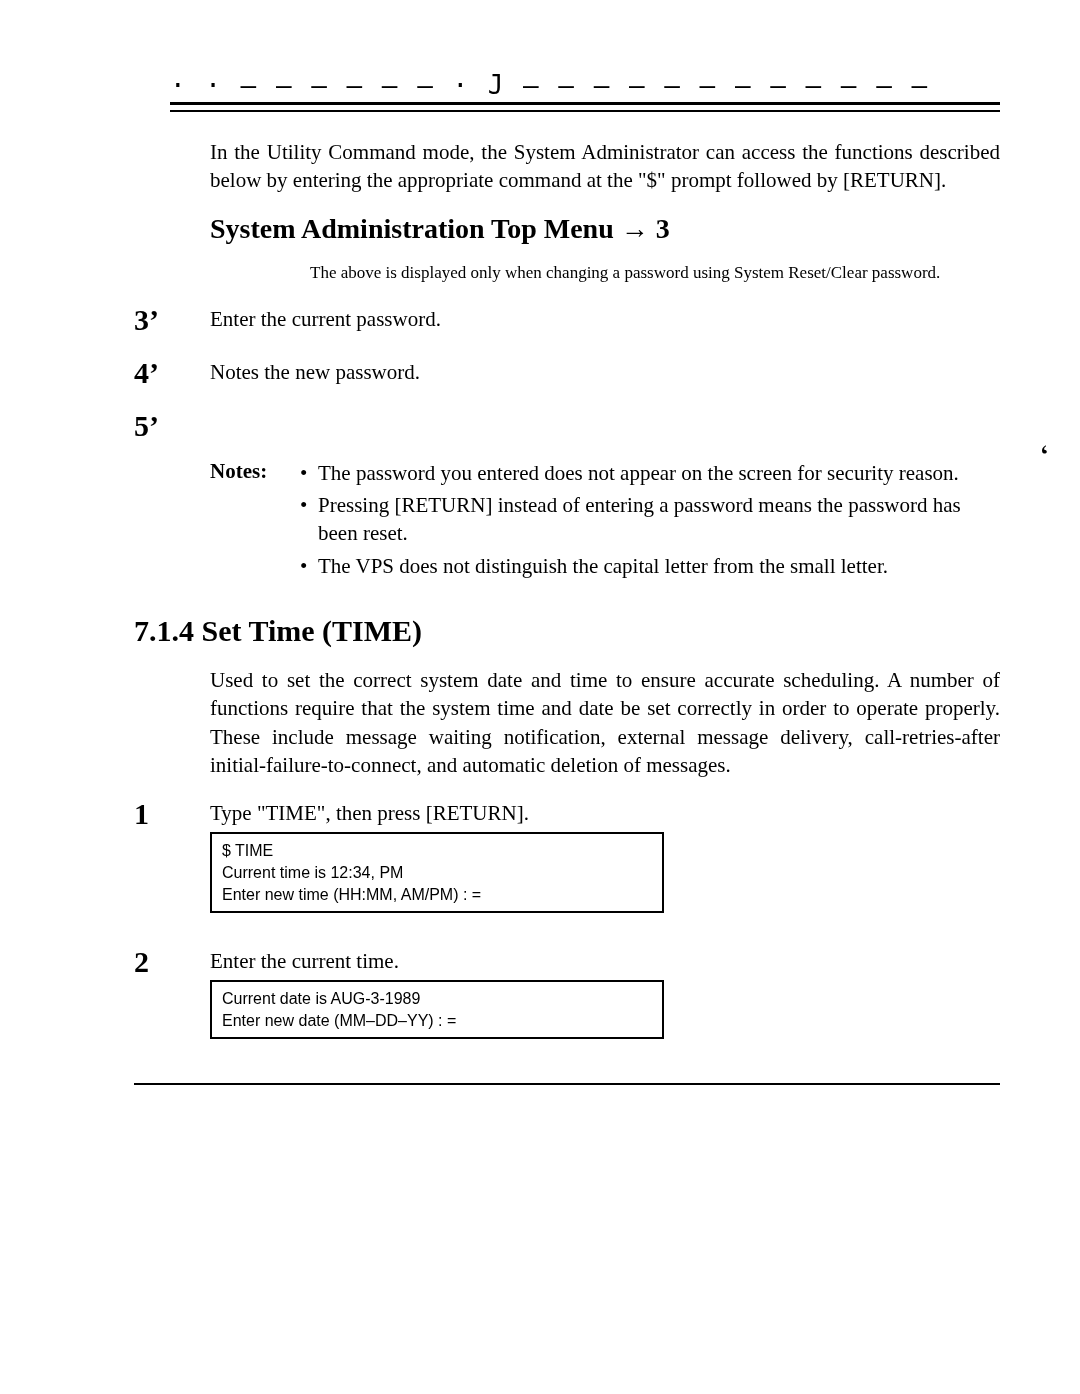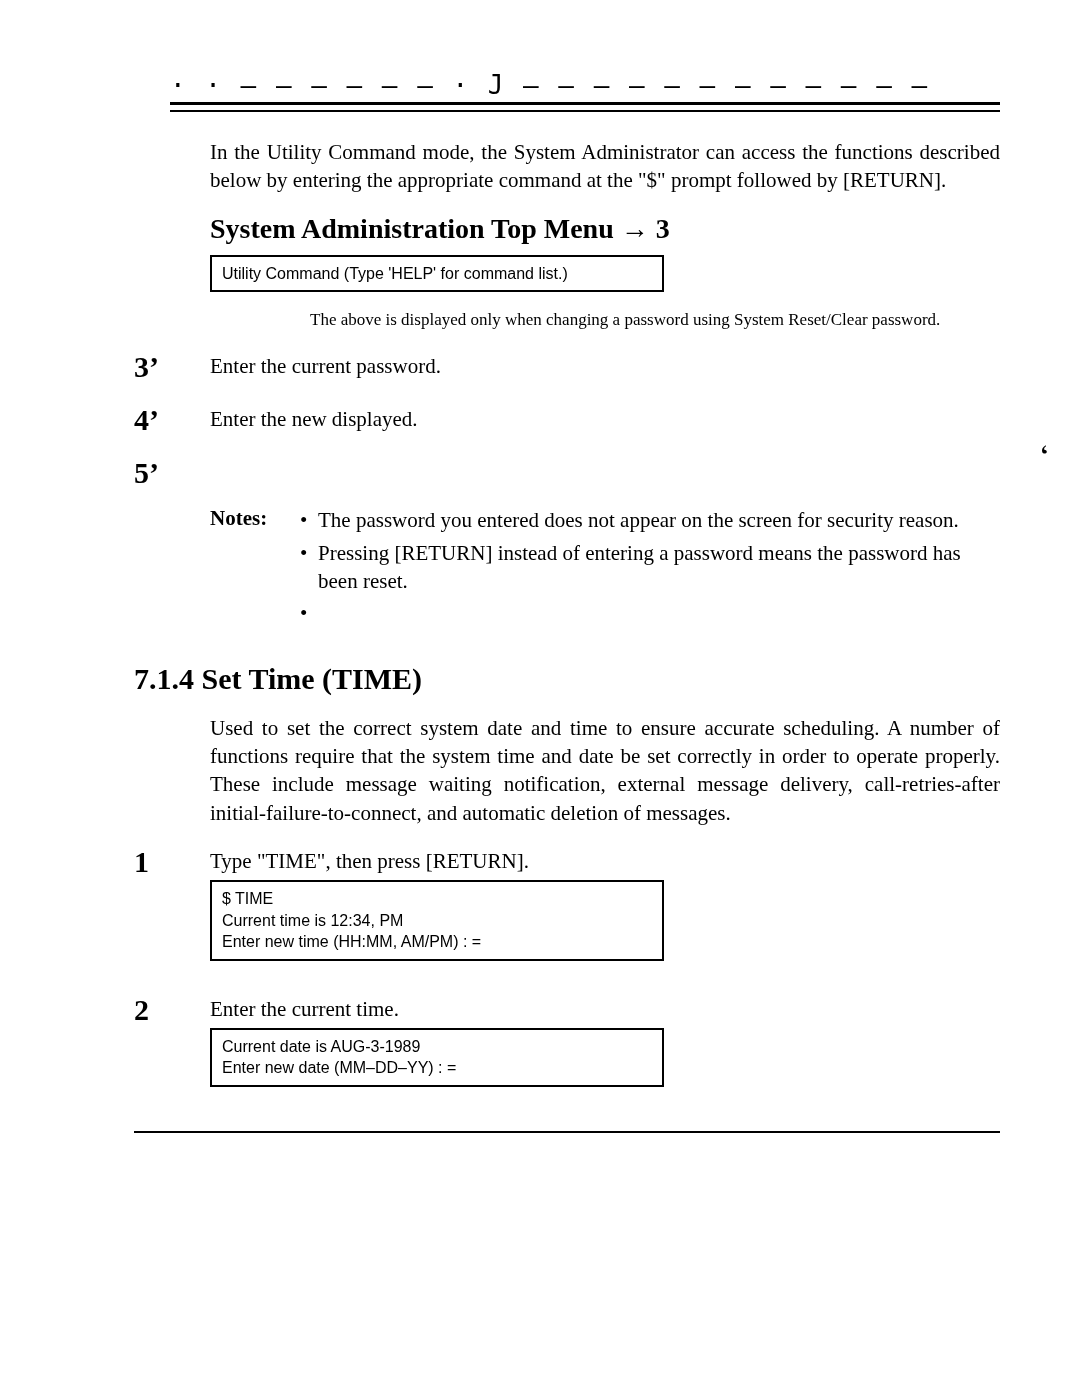--- a/index.html
+++ b/index.html
@@ -138,56 +138,56 @@
     <div class="dashes">· · —    —  — — — — · J     —  — — — — — — — — —  — —</div>
     <div class="bar1"></div>
     <div class="bar2"></div>
   </div>
 
   <div class="content-col">
     <p class="body">In the Utility Command mode, the System Administrator can access the functions described below by entering the appropriate command at the "$" prompt followed by [RETURN].</p>
 
     <h3 class="section-sub arrow">System Administration Top Menu → 3</h3>
 
-    <div class="prompt-box">Utility Command (Type 'HELP' for command list.)</div>
 
     <p class="indent-para">The above is displayed only when changing a password using System Reset/Clear password.</p>
   </div>
 
   <div class="step-row">
     <div class="step-num">3’</div>
     <div class="step-body">
       <div class="step-text">Enter the current password.</div>
     </div>
   </div>
 
   <div class="step-row">
     <div class="step-num">4’</div>
     <div class="step-body">
-      <div class="step-text">Enter the new displayed.</div>
+      <div class="step-text">Notes the new password.</div>
     </div>
   </div>
 
   <div class="step-row">
     <div class="step-num">5’</div>
   </div>
 
   <div class="notes-row">
     <div class="notes-label">Notes:</div>
     <div class="notes-list">
       <div class="bullet">
           <span class="dot">•</span>
           <span>The password you entered does not appear on the screen for security reason.</span>
         </div>
       <div class="bullet">
           <span class="dot">•</span>
           <span>Pressing [RETURN] instead of entering a password means the password has been reset.</span>
         </div>
       <div class="bullet">
           <span class="dot">•</span>
+          <span>The VPS does not distinguish the capital letter from the small letter.</span>
         </div>
     </div>
   </div>
 
   <h2 class="section-title">7.1.4  Set Time (TIME)</h2>
 
   <div class="content-col">
     <p class="body">Used to set the correct system date and time to ensure accurate scheduling.  A number of functions require that the system time and date be set correctly in order to operate properly.  These include message waiting notification, external message delivery, call-retries-after initial-failure-to-connect, and automatic deletion of messages.</p>
   </div>
 

